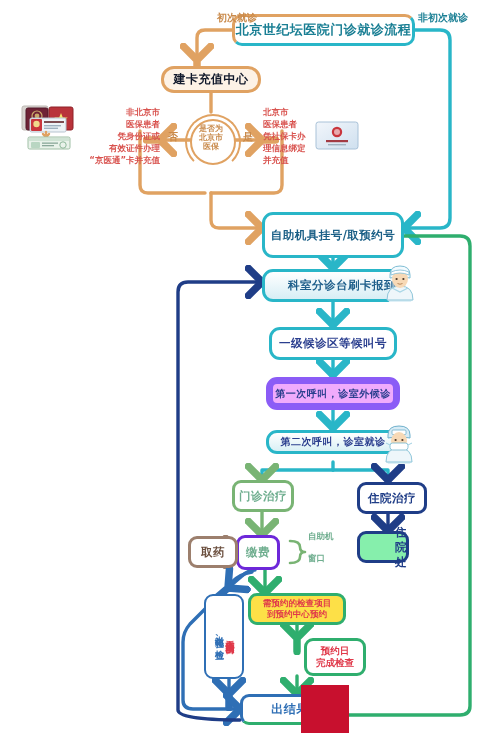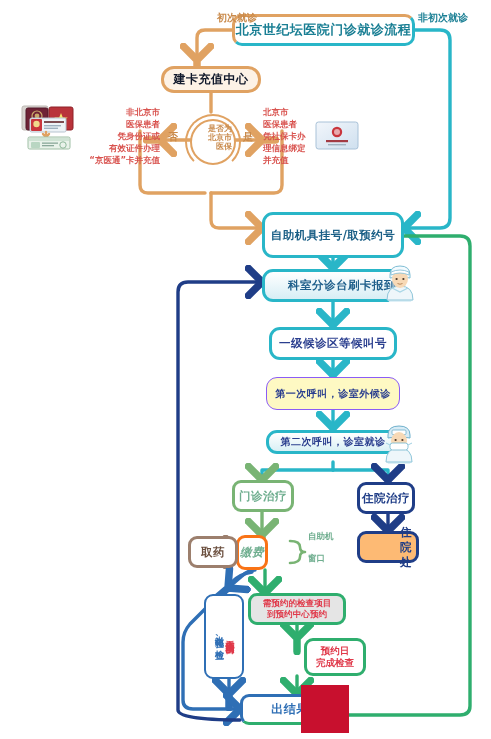--- a/index.html
+++ b/index.html
@@ -107,21 +107,21 @@
   <div class="lbl" style="left:217px;top:11px;font-size:10px;color:#c98a4b;">初次就诊</div>
   <div class="lbl" style="left:418px;top:11px;font-size:10px;color:#1a7f94;">非初次就诊</div>
 
   <div class="node" style="left:161px;top:66px;width:100px;height:27px;border-radius:13px;border:3px solid #e0a262;
               background:#fdf2e6;color:#0f172a;font-size:12px;">建卡充值中心</div>
 
   <div style="position:absolute;left:190px;top:119px;width:42px;height:42px;border-radius:50%;
               border:2.5px solid #e0a262;background:#fff;"></div>
   <div style="position:absolute;left:185px;top:114px;width:52px;height:52px;border-radius:50%;
               border:2.5px solid #e0a262;border-bottom-color:transparent;background:transparent;"></div>
-  <div style="position:absolute;left:190px;top:124px;width:42px;text-align:right;color:#c98a4b;
+  <div style="position:absolute;left:190px;top:124px;width:42px;text-align:center;color:#c98a4b;
               font-size:8px;font-weight:bold;line-height:1.15;">
     <div>是否为</div>
     <div>北京市</div>
     <div>医保</div>
   </div>
 
   <div class="lbl" style="left:168px;top:130px;font-size:10px;color:#c98a4b;">否</div>
   <div class="lbl" style="left:243px;top:130px;font-size:10px;color:#c98a4b;">是</div>
 
   <div style="position:absolute;left:48px;top:106px;width:112px;text-align:right;color:#d9534f;
@@ -198,22 +198,22 @@
       <circle cx="12.6" cy="17" r="1.1" fill="#4a3627"></circle>
       <circle cx="19.4" cy="17" r="1.1" fill="#4a3627"></circle>
       <path d="M13.5,21.5 Q16,23 18.5,21.5" stroke="#b98a5e" stroke-width="1" fill="none"></path>
       <path d="M8,26 L16,30 L24,26" stroke="#a8d6e6" stroke-width="1.2" fill="none"></path>
     </svg>
   </div>
 
   <div class="node" style="left:269px;top:327px;width:128px;height:33px;border-radius:11px;border:3px solid #29b6c8;
               background:#ffffff;color:#2b3f8f;font-size:11.5px;">一级候诊区等候叫号</div>
 
-  <div class="node" style="left:266px;top:377px;width:134px;height:33px;border-radius:11px;border:1px solid #8b5cf6;
-              background:#fef9c3;color:#2b3f8f;font-size:10px;">第一次呼叫，诊室外候诊</div>
+  <div class="node" style="left:266px;top:377px;width:134px;height:33px;border-radius:11px;border:7px solid #8b5cf6;
+              background:#f0abfc;color:#2b3f8f;font-size:10px;">第一次呼叫，诊室外候诊</div>
 
   <div class="node" style="left:266px;top:430px;width:134px;height:24px;border-radius:11px;border:3px solid #29b6c8;
               background:linear-gradient(#ffffff,#d9f0f5);color:#2b3f8f;font-size:10px;">第二次呼叫，诊室就诊</div>
 
   <div style="position:absolute;left:383px;top:423px;width:32px;height:41px;">
     <svg viewBox="0 0 32 41" width="32" height="41">
       <ellipse cx="16" cy="37" rx="13" ry="7" fill="#dff0f7"></ellipse>
       <path d="M3,39 Q3,25 16,25 Q29,25 29,39 Z" fill="#eef6fa" stroke="#8fc6da" stroke-width="1"></path>
       <path d="M5,12 Q5,3 16,3 Q27,3 27,12 L27,15 Q16,12 5,15 Z" fill="#d8ecf6" stroke="#6fb0cc" stroke-width="1"></path>
       <rect x="9" y="7" width="14" height="4.5" rx="1" fill="#ffffff" stroke="#6fb0cc" stroke-width=".8"></rect>
@@ -221,37 +221,37 @@
       <circle cx="12.6" cy="17" r="1.1" fill="#4a3627"></circle>
       <circle cx="19.4" cy="17" r="1.1" fill="#4a3627"></circle>
       <rect x="7" y="20" width="18" height="7" rx="2.6" fill="#ffffff" stroke="#7fbdd4" stroke-width=".9"></rect>
       <path d="M7,22 L3,20 M25,22 L29,20" stroke="#9fd0e2" stroke-width="1" fill="none"></path>
     </svg>
   </div>
 
   <div class="node" style="left:232px;top:480px;width:62px;height:32px;border-radius:9px;border:3px solid #79b474;
               background:#ffffff;color:#6fae8f;font-size:11.5px;">门诊治疗</div>
 
-  <div class="node" style="left:357px;top:482px;width:58px;height:32px;border-radius:9px;border:3px solid #1f3d87;
+  <div class="node" style="left:357px;top:482px;width:70px;height:32px;border-radius:9px;border:3px solid #1f3d87;
               background:#ffffff;color:#1f3d87;font-size:11.5px;">住院治疗</div>
 
-  <div class="node" style="left:357px;top:531px;width:62px;height:32px;border-radius:9px;border:3px solid #1f3d87;
-              background:#fdba74;color:#1f3d87;font-size:11.5px;padding-left:36px;">住院处</div>
-
-  <div class="node" style="left:236px;top:535px;width:32px;height:35px;border-radius:9px;border:3px solid #f97316;
-              background:#ffffff;color:#6fae8f;font-size:11.5px;font-style:italic;">缴费</div>
+  <div class="node" style="left:357px;top:531px;width:52px;height:32px;border-radius:9px;border:3px solid #1f3d87;
+              background:#86efac;color:#1f3d87;font-size:11.5px;padding-left:36px;">住院处</div>
+
+  <div class="node" style="left:236px;top:535px;width:44px;height:35px;border-radius:9px;border:3px solid #6d28d9;
+              background:#ffffff;color:#6fae8f;font-size:11.5px;">缴费</div>
 
   <div class="lbl" style="left:308px;top:531px;font-size:8.5px;color:#6fae8f;">自助机</div>
   <div class="lbl" style="left:308px;top:553px;font-size:8.5px;color:#6fae8f;">窗口</div>
 
   <div class="node" style="left:188px;top:536px;width:50px;height:32px;border-radius:9px;border:3px solid #9c7f6d;
               background:#ffffff;color:#6b4f3e;font-size:11.5px;">取药</div>
 
   <div style="position:absolute;left:248px;top:593px;width:98px;height:32px;border-radius:9px;border:3px solid #2fae6e;
-              background:#e5e5e5;color:#e0394a;font-size:8.6px;font-weight:bold;display:flex;flex-direction:column;
+              background:#fde047;color:#e0394a;font-size:8.6px;font-weight:bold;display:flex;flex-direction:column;
               align-items:center;justify-content:center;line-height:1.3;text-align:center;box-sizing:border-box;">
     <div>需预约的检查项目</div>
     <div>到预约中心预约</div>
   </div>
 
   <div style="position:absolute;left:266px;top:638px;width:62px;height:38px;border-radius:9px;border:3px solid #2fae6e;
               background:#ffffff;color:#e0394a;font-size:9.5px;font-weight:bold;display:flex;flex-direction:column;
               align-items:center;justify-content:center;line-height:1.25;text-align:center;box-sizing:border-box;margin-left:38px;">
     <div>预约日</div>
     <div>完成检查</div>

